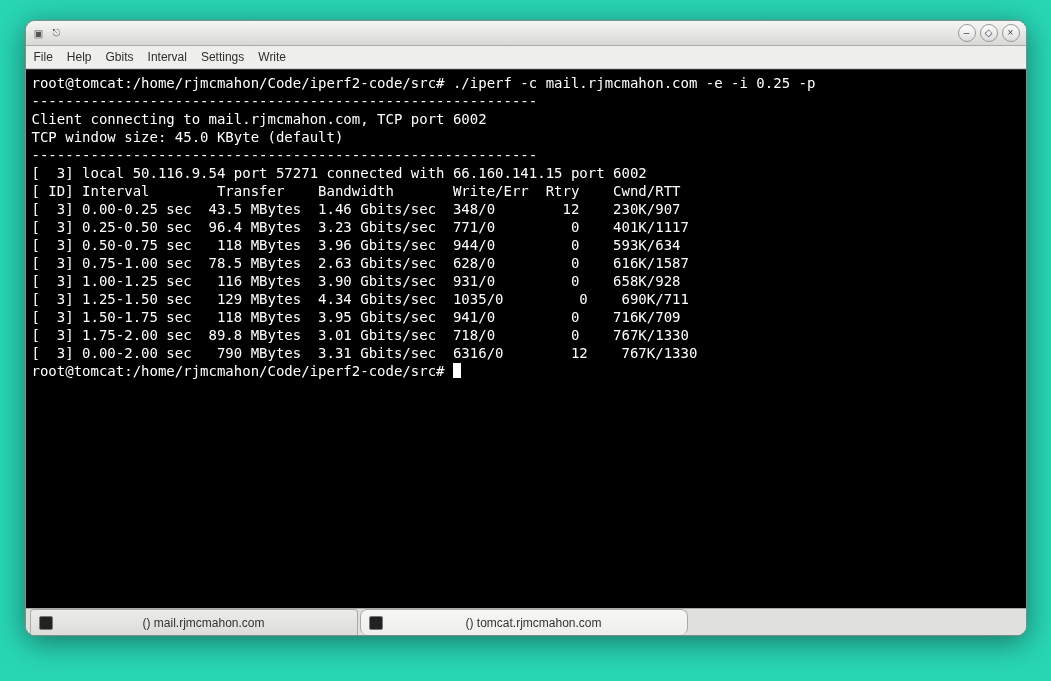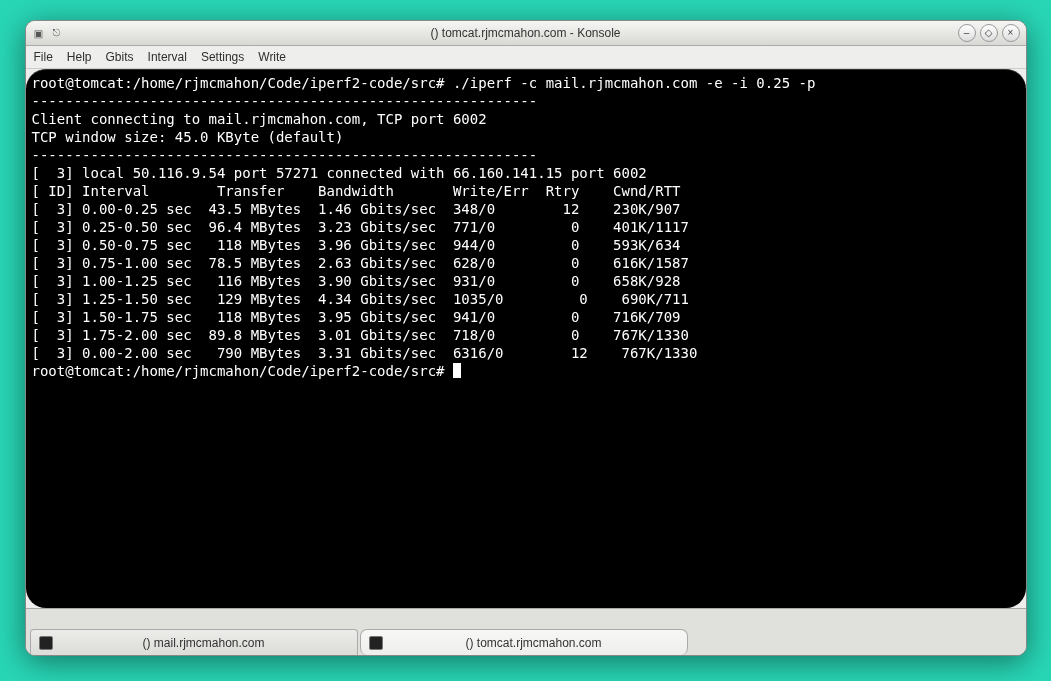--- a/index.html
+++ b/index.html
@@ -79,35 +79,34 @@
     background: #000;
     color: #ffffff;
     font-family: "DejaVu Sans Mono","Liberation Mono",monospace;
     font-size: 14px;
     line-height: 18px;
     padding: 4px 6px;
     height: 530px;
     overflow: hidden;
     white-space: pre;
     border-top: 1px solid #333;
-    border-radius: 20px;
   }
   .cursor {
     display: inline-block;
     width: 8px; height: 15px;
     background: #fff;
     vertical-align: -2px;
   }
   .tabbar {
     height: 26px;
     background: #e0e0dc;
     border-top: 1px solid #aaa;
     display: flex;
     align-items: stretch;
-    padding: 20px 4px 0 4px;
+    padding: 0 4px 0 4px;
     gap: 2px;
   }
   .tab {
     flex: 0 0 310px;
     display: flex;
     align-items: center;
     gap: 6px;
     padding: 0 8px;
     font-size: 12px;
     color: #333;
@@ -131,21 +130,20 @@
 </head>
 <body>
 
 <div class="window">
 
   <div class="titlebar">
     <div class="titlebar-left">
       <span>▣</span>
       <span>⎋</span>
     </div>
-    <div class="title-text">() tomcat.rjmcmahon.com - Konsole</div>
     <div class="titlebar-right">
       <span class="win-btn">–</span>
       <span class="win-btn">◇</span>
       <span class="win-btn">×</span>
     </div>
   </div>
 
   <div class="menubar">
     <span>File</span>
     <span>Help</span>

